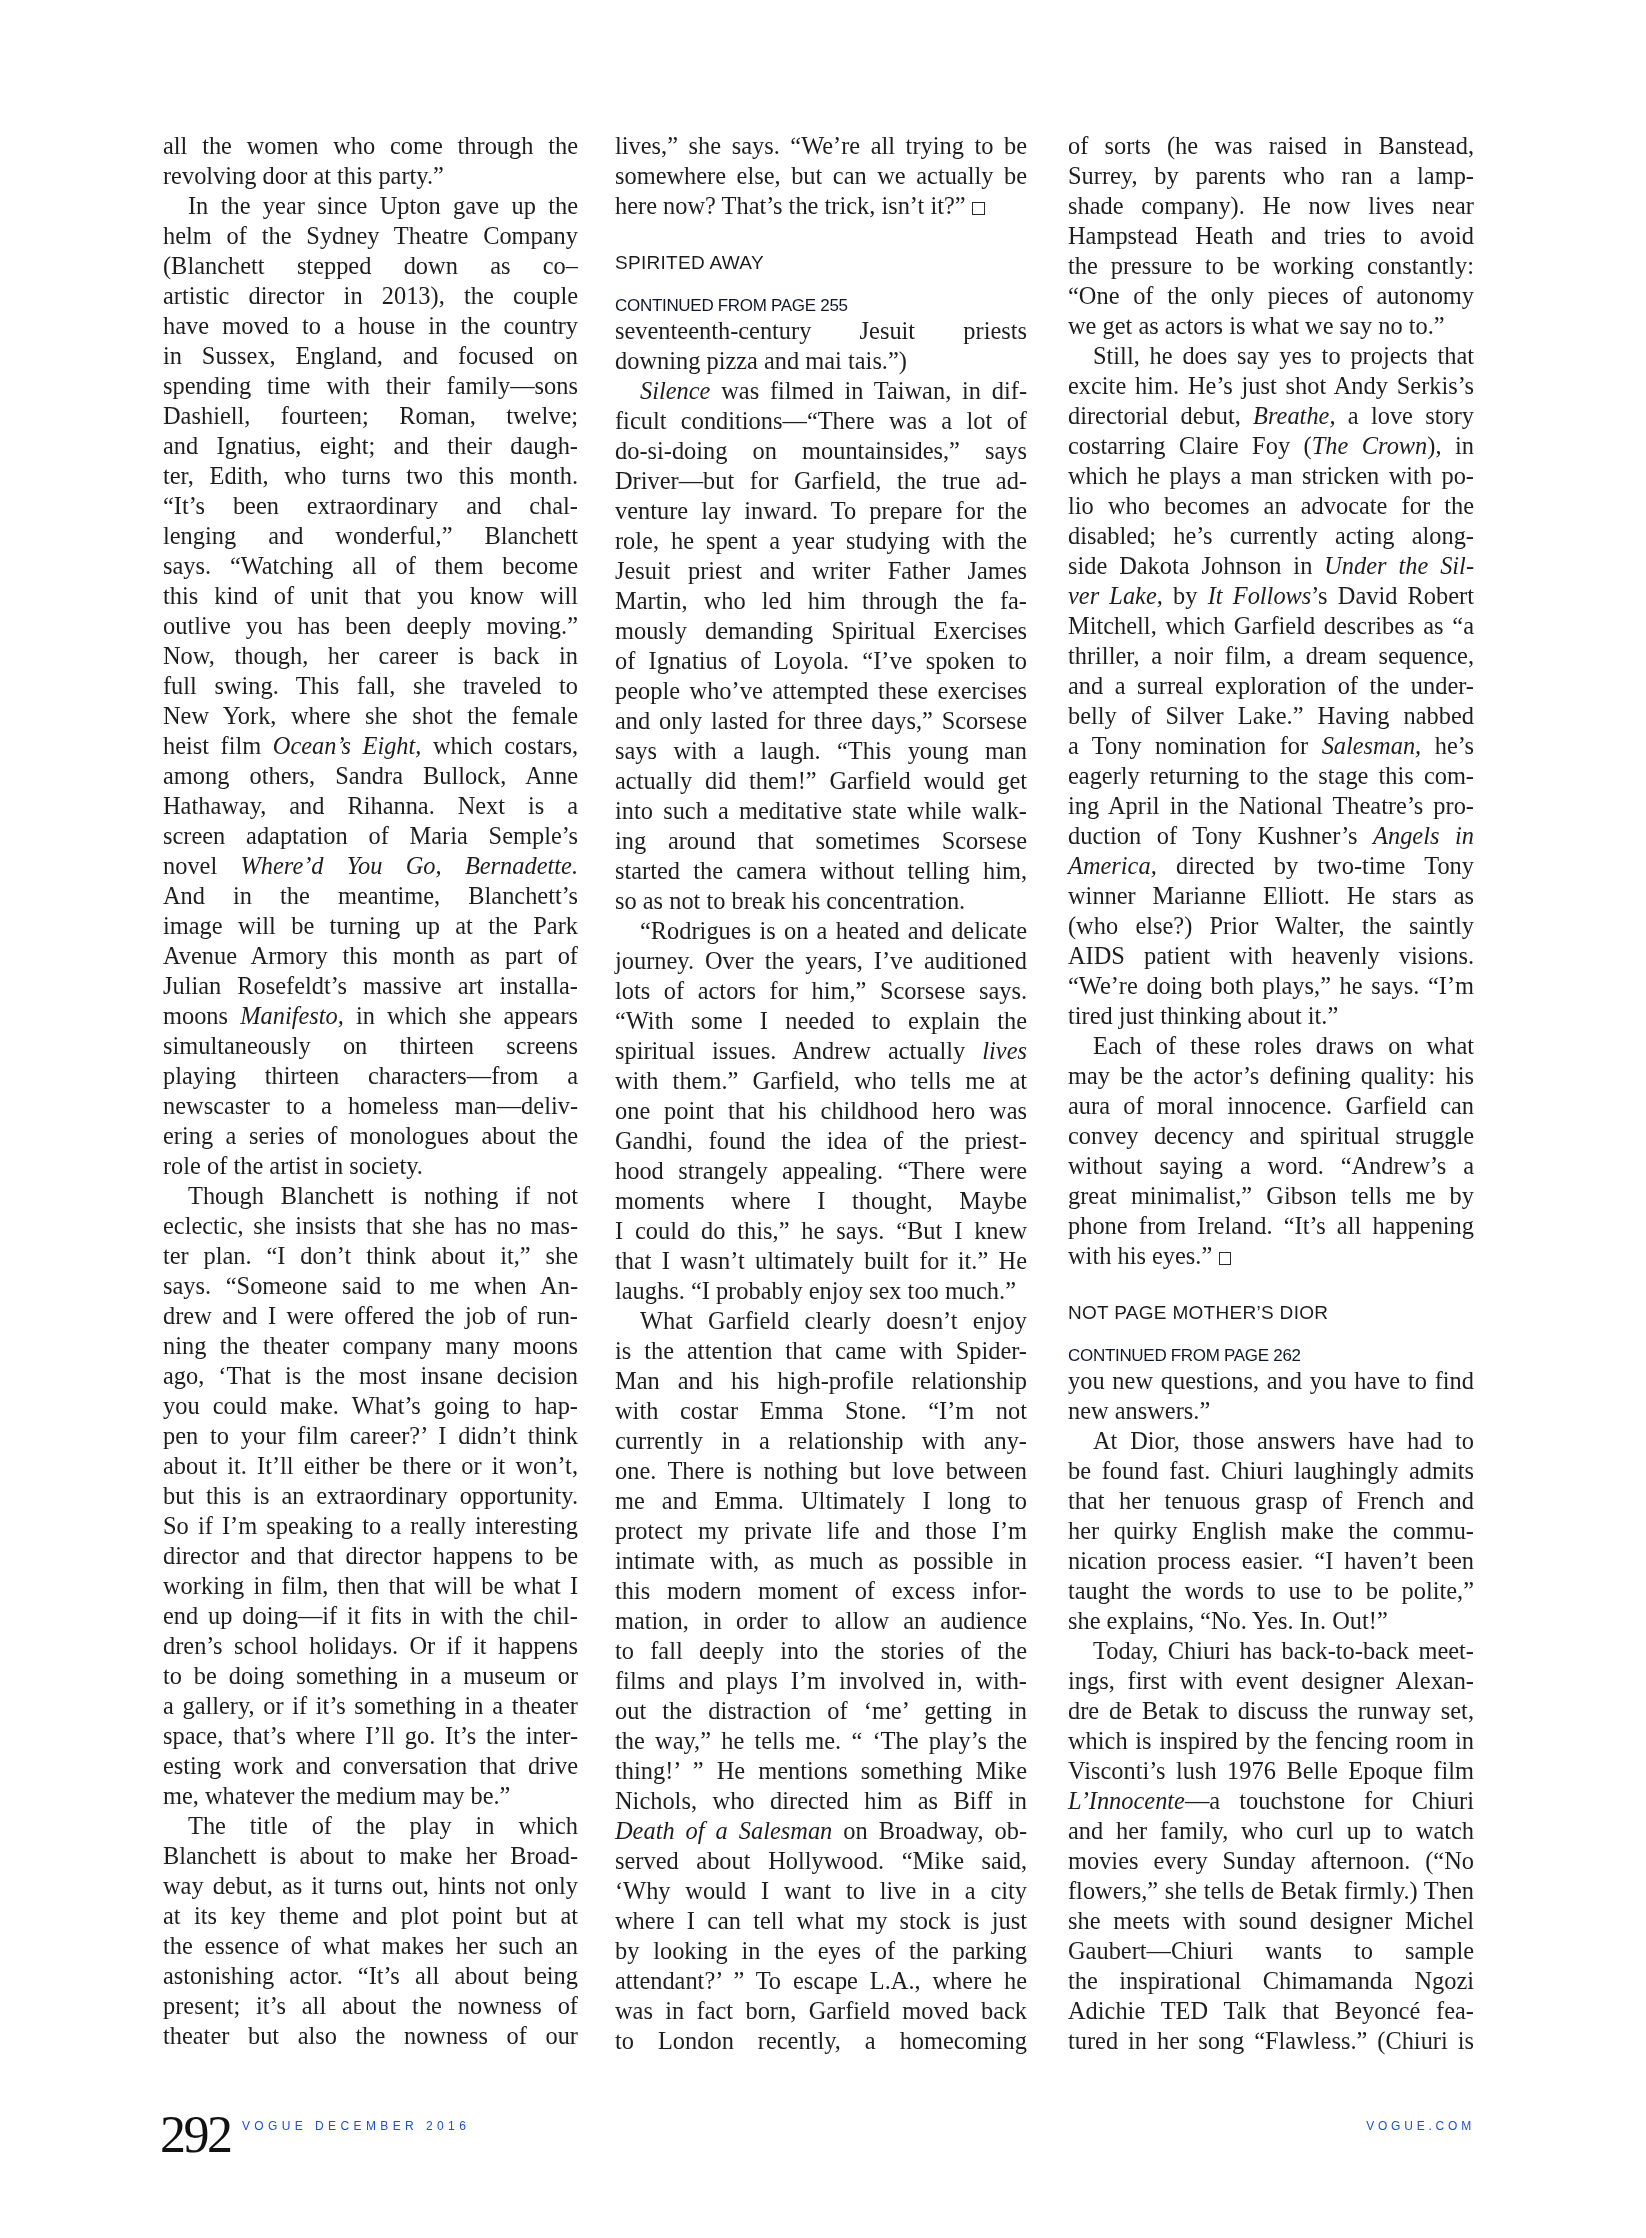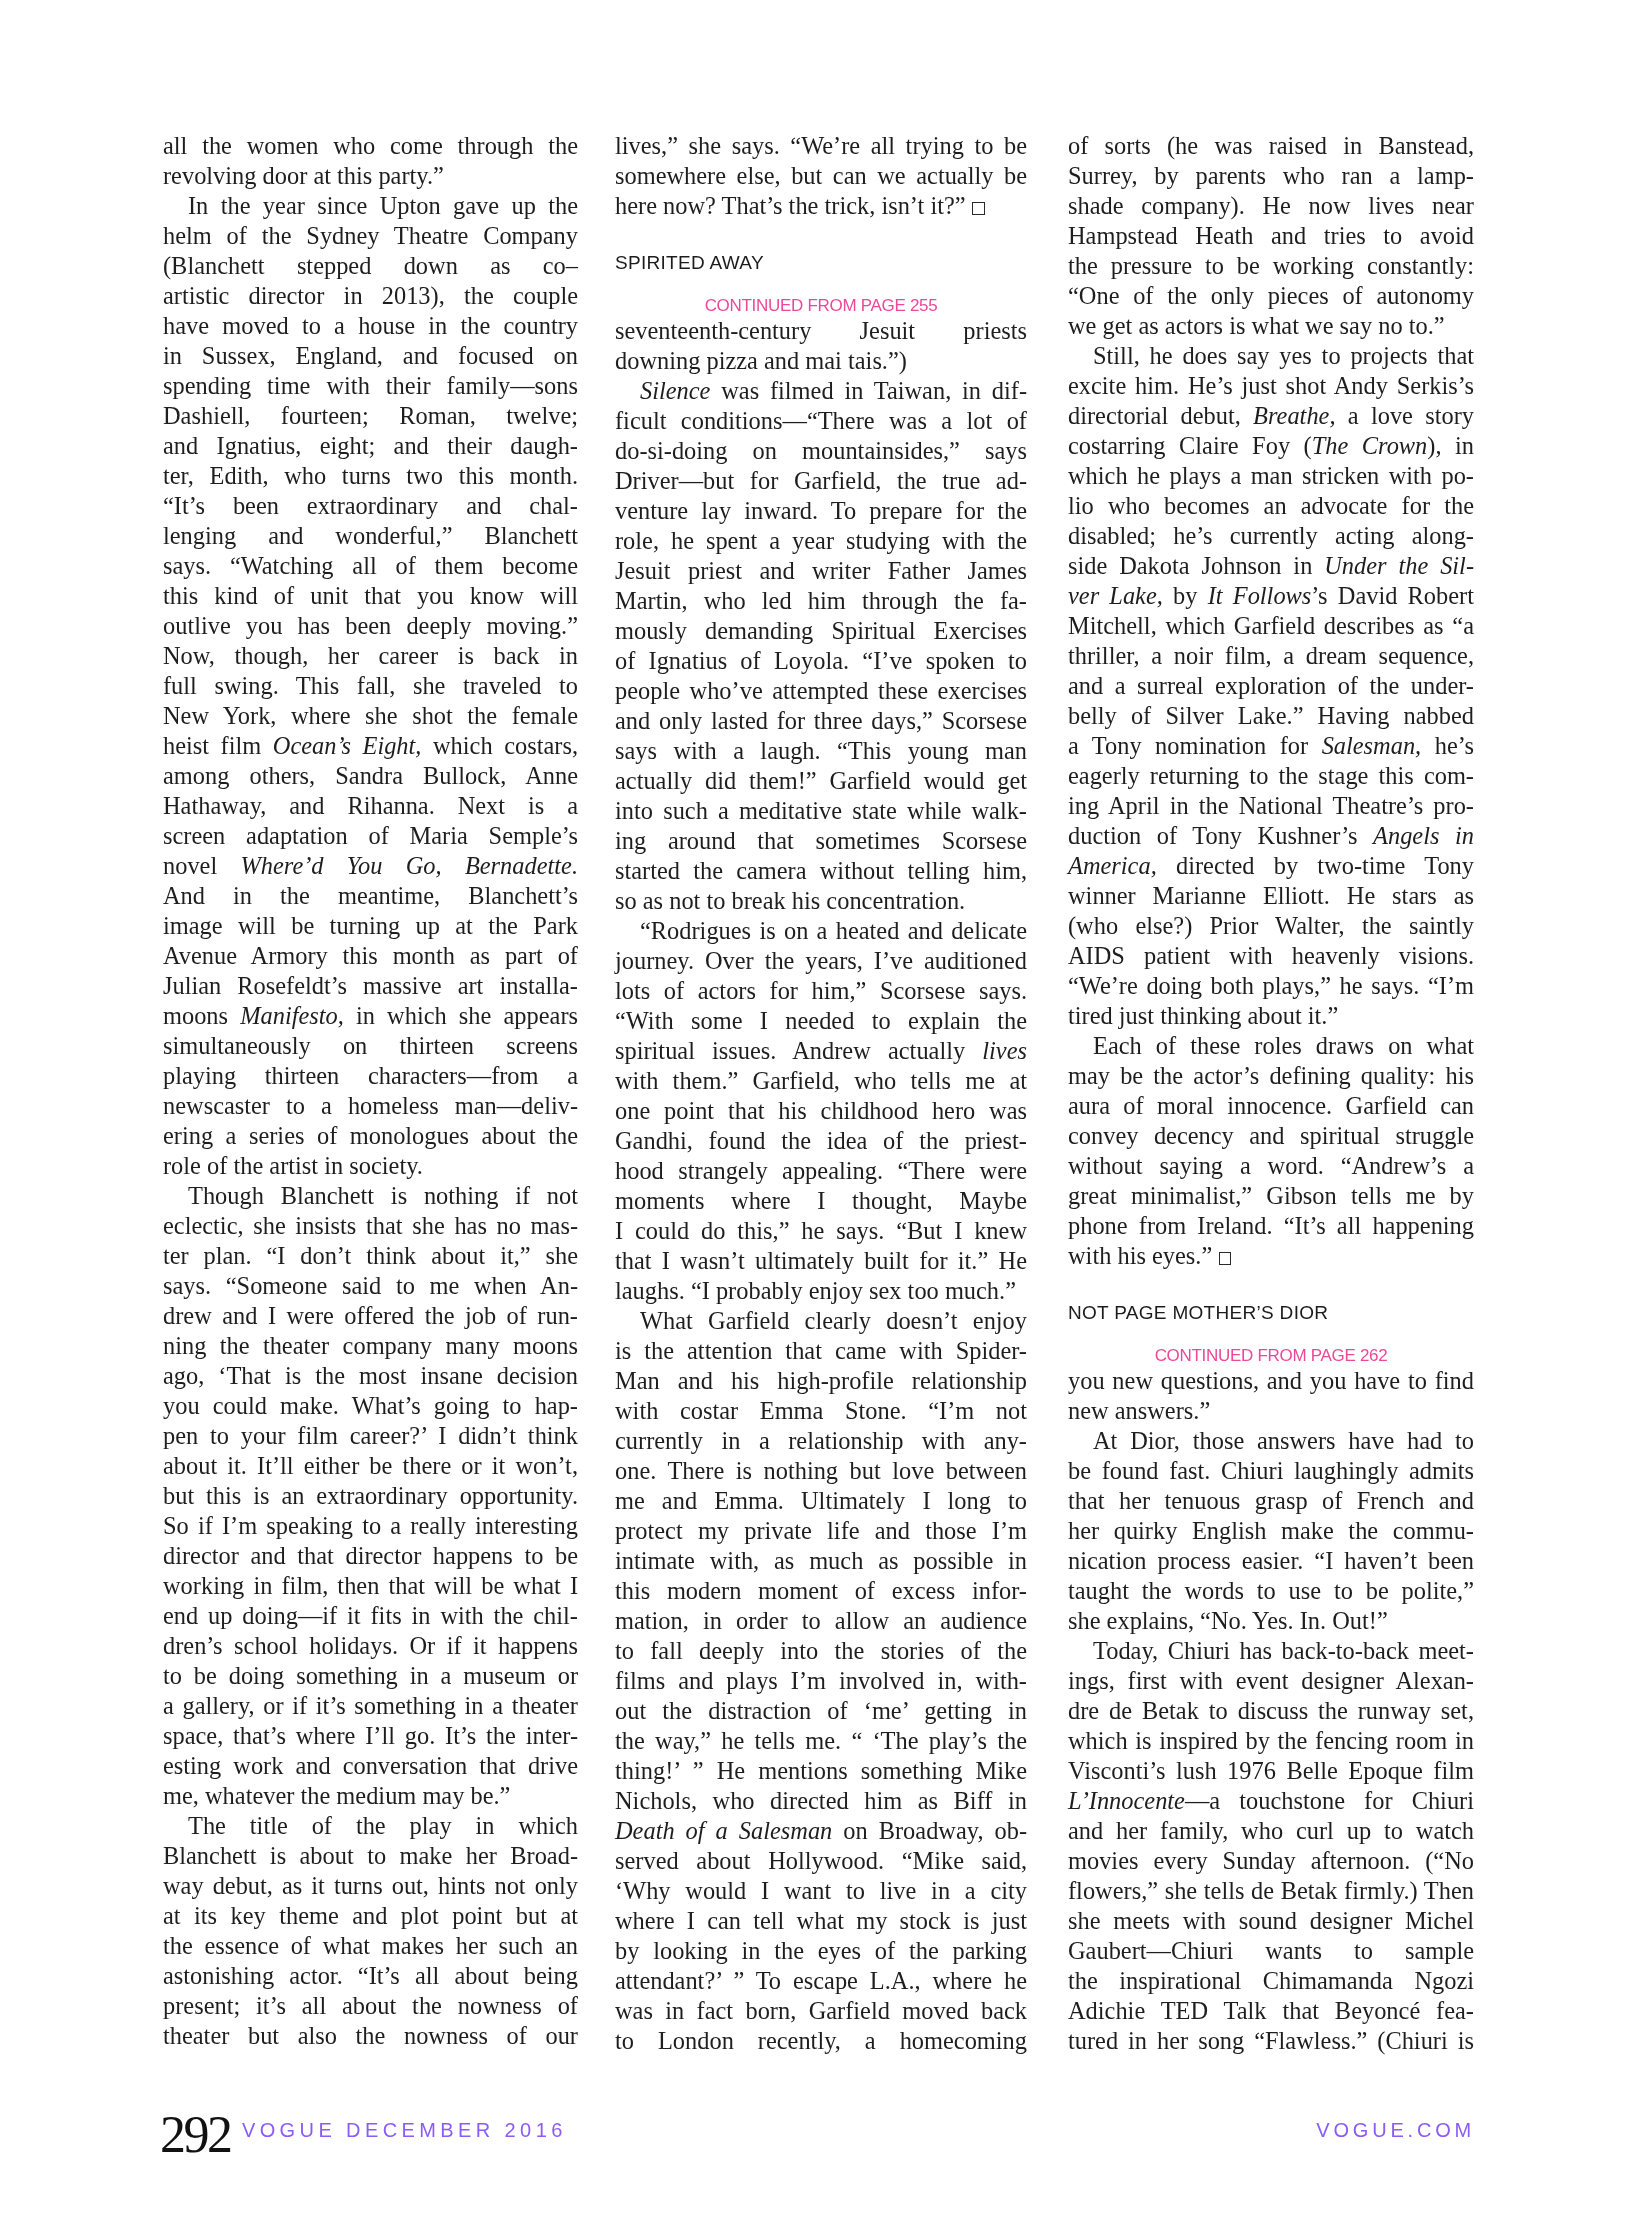--- a/index.html
+++ b/index.html
@@ -16,34 +16,34 @@
   .line.last { text-align-last: left; }
   .line.indent { padding-left: 25px; }
   i { font-style: italic; }
   .head {
     display: block; font-family: "Liberation Sans", "DejaVu Sans", sans-serif;
     font-size: 19px; line-height: 33px; letter-spacing: 0.3px; color: #1c1c1c;
     margin-top: 25px; font-weight: normal;
   }
   .cont {
     display: block; font-family: "Liberation Sans", "DejaVu Sans", sans-serif;
-    font-size: 17px; line-height: 21.5px; letter-spacing: -0.3px; color: #ec4899; margin-top: 1.3px; text-align: center;
+    font-size: 17px; line-height: 21.5px; letter-spacing: -0.3px; color: #0f172a; margin-top: 1.3px;
   }
   .endmark {
     display: inline-block; width: 10.8px; height: 10.8px; border: 1.3px solid #2a2a2a;
     margin-left: 6.3px; vertical-align: -0.6px;
   }
   #footer-left { position: absolute; left: 160px; top: 2116px; display: flex; align-items: flex-start; }
   #page-number {
     font-family: "Liberation Serif", "DejaVu Serif", serif; font-size: 52px; line-height: 38px;
     color: #111; letter-spacing: -2.5px;
   }
   #magazine-issue, #site-url {
-    font-family: "Liberation Sans", "DejaVu Sans", sans-serif; font-size: 20px;
-    letter-spacing: 4.4px; color: #8b5cf6; margin-left: 11.4px; margin-top: 2.5px;
+    font-family: "Liberation Sans", "DejaVu Sans", sans-serif; font-size: 12px;
+    letter-spacing: 4.4px; color: #1d4ed8; margin-left: 11.4px; margin-top: 2.5px;
   }
   #site-url { position: absolute; right: 172px; top: 2119px; margin: 0; letter-spacing: 3.8px; }
 </style>
 </head>
 <body>
 
 <div id="col1" class="col">
   <span class="line">all the women who come through the</span>
   <span class="line last">revolving door at this party.”</span>
   <span class="line indent">In the year since Upton gave up the</span>

